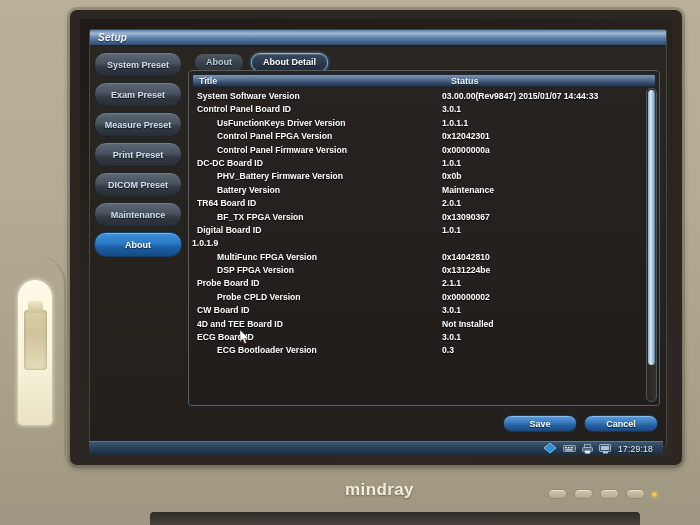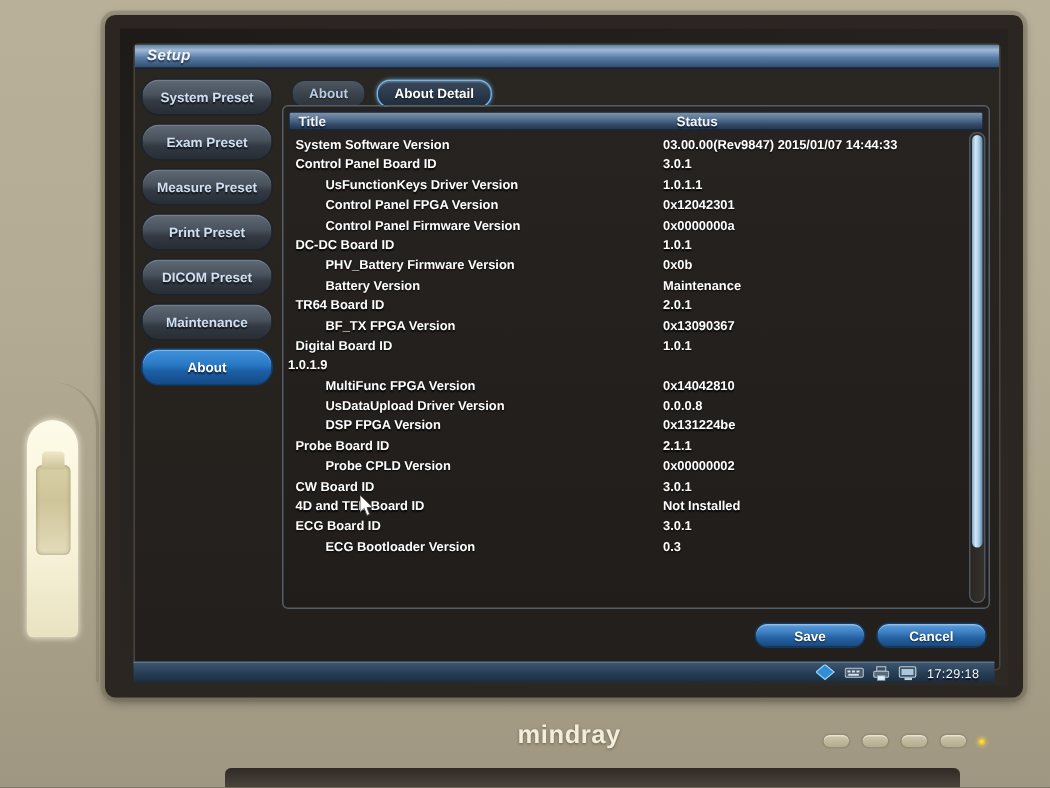--- a/index.html
+++ b/index.html
@@ -329,24 +329,20 @@
                   <div class="row">
                     <span class="cell-title ind0">Digital Board ID</span>
                     <span class="cell-status">1.0.1</span>
                   </div>
                   <div class="row">
                     <span class="cell-status">1.0.1.9</span>
                   </div>
                   <div class="row">
                     <span class="cell-title ind1">MultiFunc FPGA Version</span>
                     <span class="cell-status">0x14042810</span>
-                  </div>
-                  <div class="row">
-                    <span class="cell-title ind1">UsDataUpload Driver Version</span>
-                    <span class="cell-status">0.0.0.8</span>
                   </div>
                   <div class="row">
                     <span class="cell-title ind1">DSP FPGA Version</span>
                     <span class="cell-status">0x131224be</span>
                   </div>
                   <div class="row">
                     <span class="cell-title ind0">Probe Board ID</span>
                     <span class="cell-status">2.1.1</span>
                   </div>
                   <div class="row">

